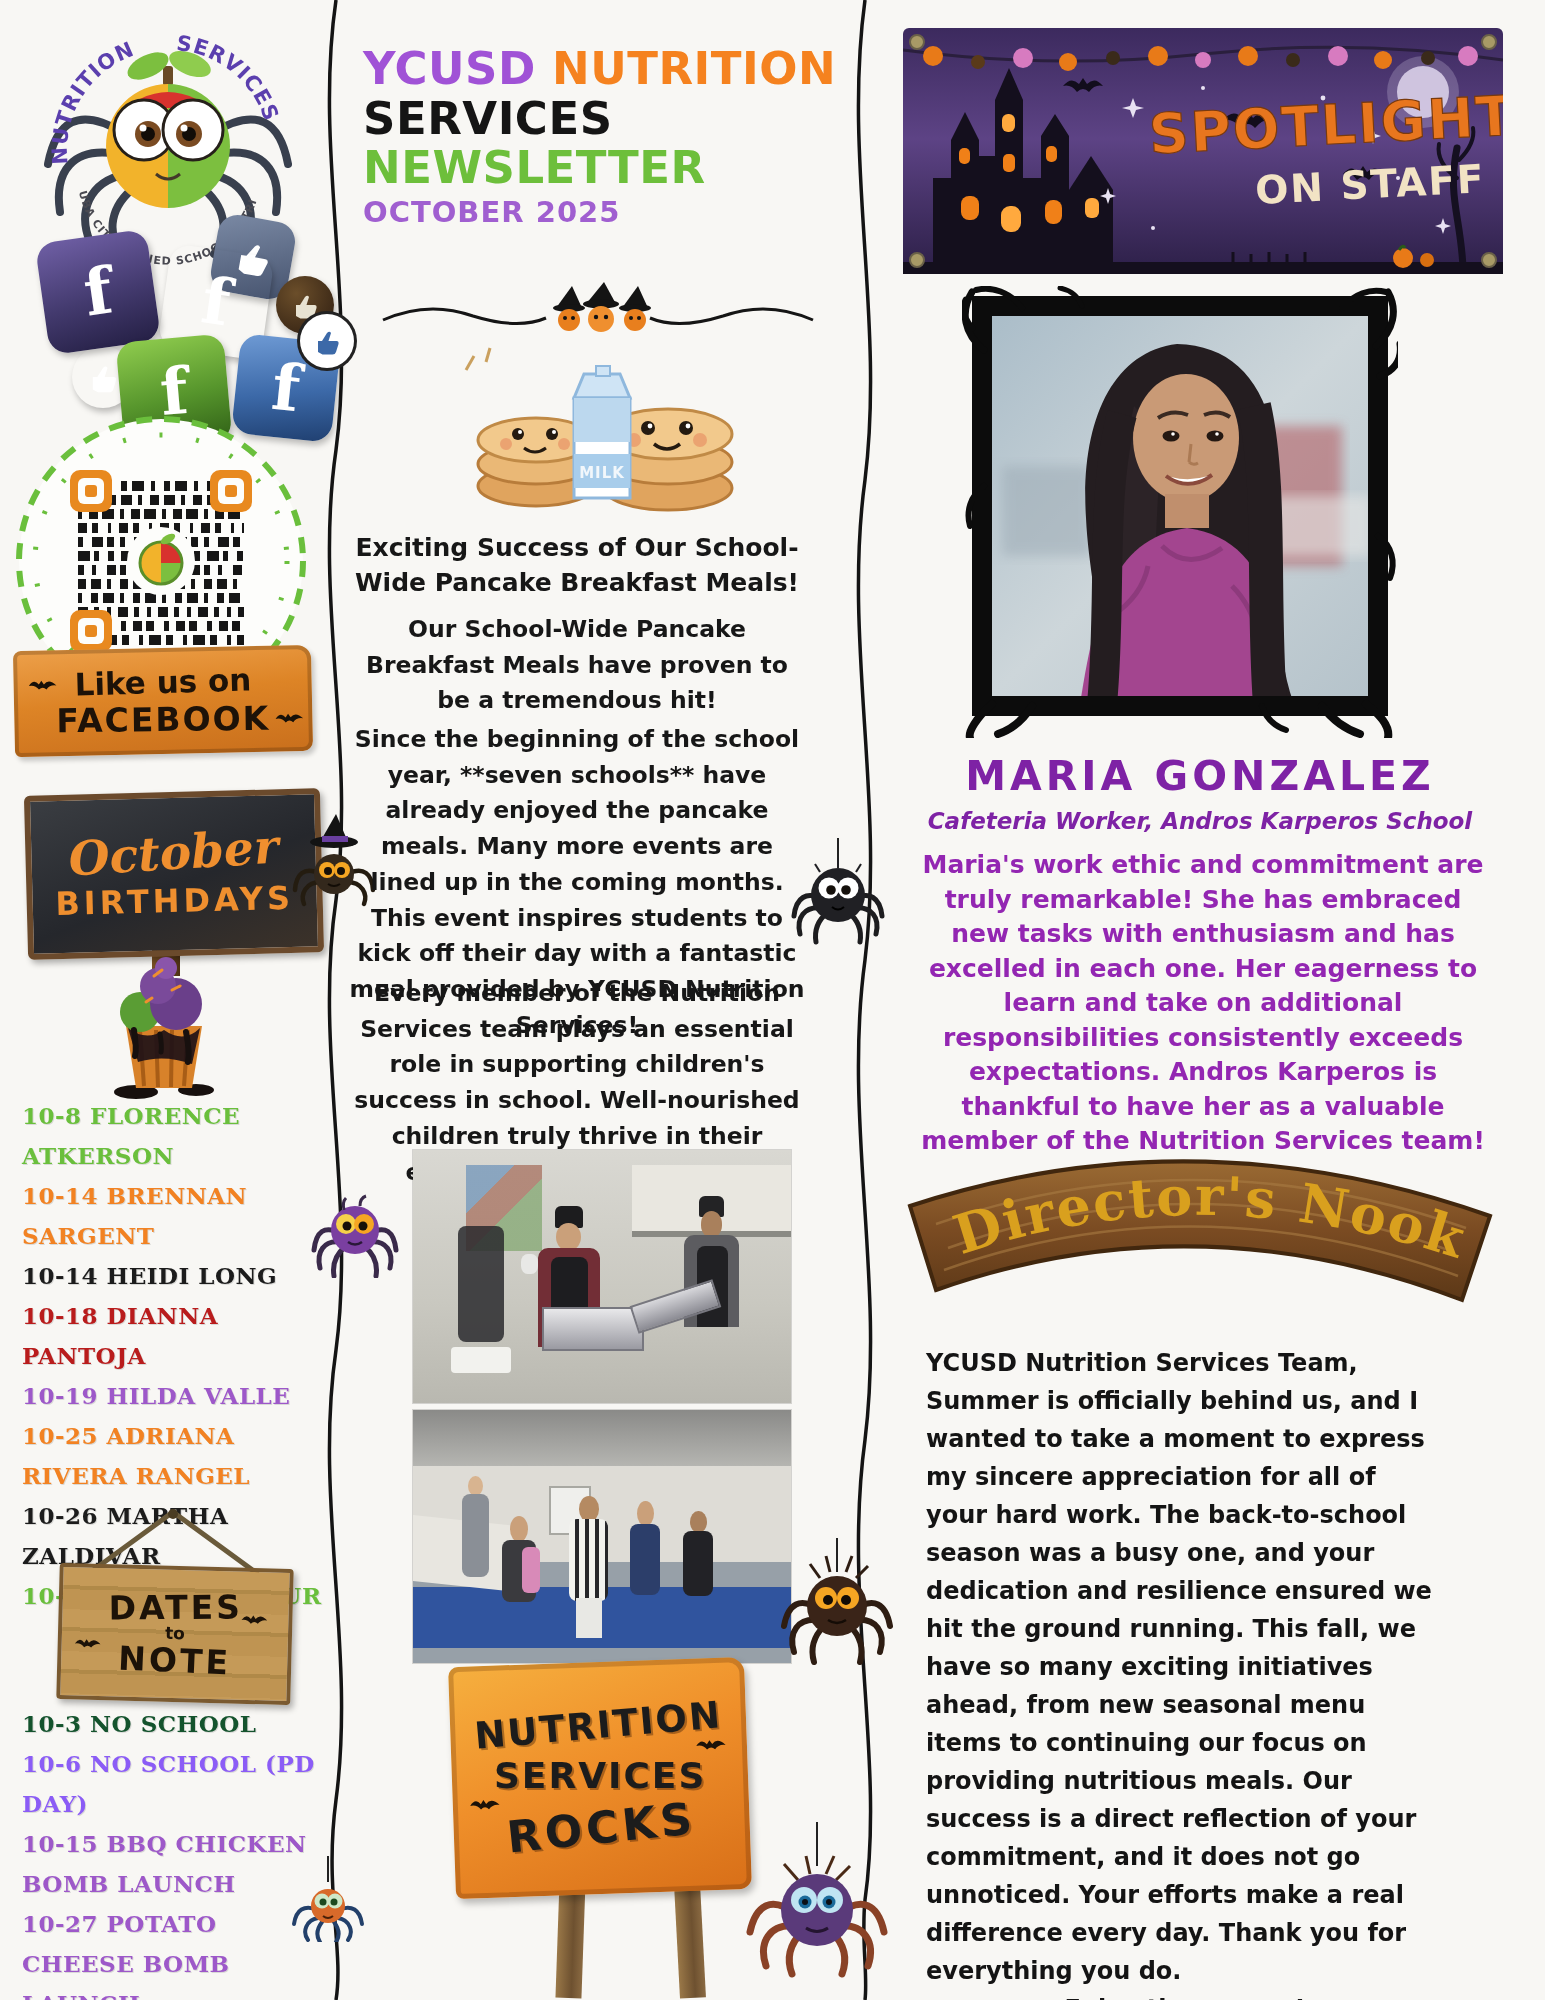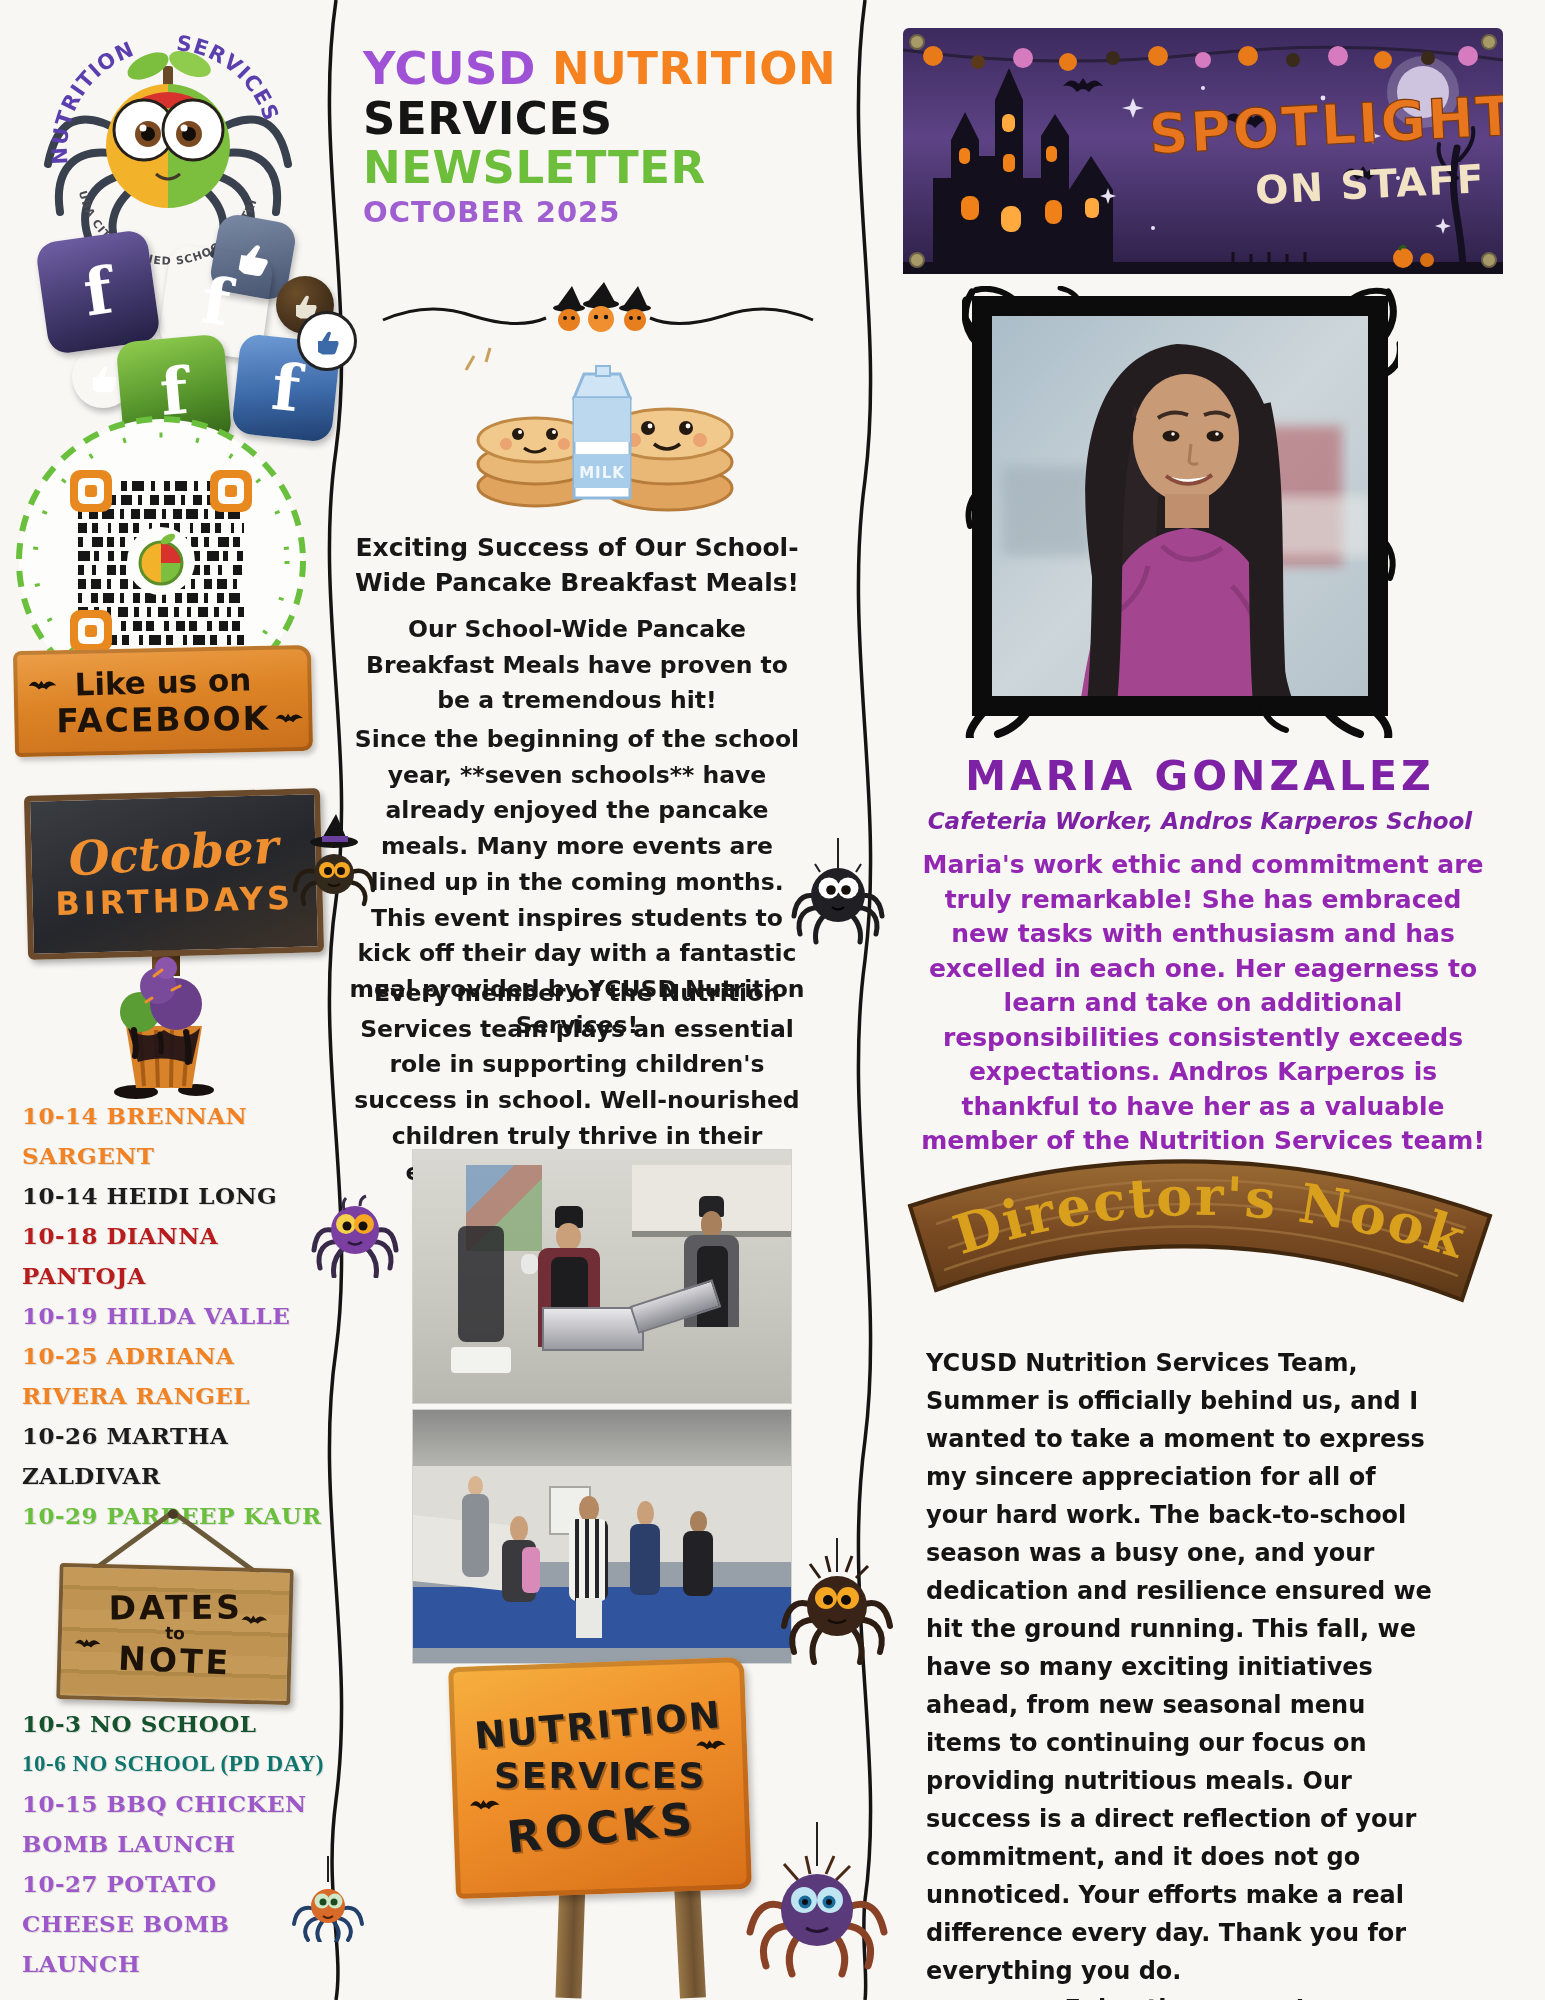--- a/index.html
+++ b/index.html
@@ -199,20 +199,21 @@
     <path d="M98,86 q4,20 2,30" stroke="#17100e" stroke-width="6" fill="none" stroke-linecap="round"></path>
     <path d="M72,88 q2,12 1,18" stroke="#17100e" stroke-width="5" fill="none" stroke-linecap="round"></path>
     <g stroke="#ef8f2f" stroke-width="3" stroke-linecap="round">
         <line x1="66" y1="30" x2="74" y2="24"></line>
         <line x1="84" y1="44" x2="92" y2="40"></line>
         <line x1="58" y1="56" x2="64" y2="52"></line>
       </g>
   </svg>
 
   <div class="abs" style="left:22px;top:1096px;width:306px;">
+    <div class="list-item" style="color: rgb(106, 191, 60);">10-8 FLORENCE ATKERSON</div>
     <div class="list-item" style="color: rgb(242, 130, 34);">10-14 BRENNAN SARGENT</div>
     <div class="list-item" style="color: rgb(28, 28, 28);">10-14 HEIDI LONG</div>
     <div class="list-item" style="color: #b91c1c;">10-18 DIANNA PANTOJA</div>
     <div class="list-item" style="color: rgb(157, 88, 201);">10-19 HILDA VALLE</div>
     <div class="list-item" style="color: rgb(242, 130, 34);">10-25 ADRIANA RIVERA RANGEL</div>
     <div class="list-item" style="color: rgb(28, 28, 28);">10-26 MARTHA ZALDIVAR</div>
     <div class="list-item" style="color: rgb(106, 191, 60);">10-29 PARDEEP KAUR</div>
   </div>
 
   <svg class="abs" style="left:60px;top:1508px" width="226" height="70" viewBox="0 0 226 70">
@@ -229,21 +230,21 @@
     <svg class="abs" style="left:12px;top:68px" width="28" height="14" viewBox="0 0 24 12">
         <path d="M1,7 Q5,1 9,6 L11,3 L13,6 Q17,1 23,7 Q18,6 15,10 Q12,7 9,10 Q6,6 1,7 Z" fill="#1c1208"></path>
       </svg>
     <svg class="abs" style="left:178px;top:40px" width="28" height="14" viewBox="0 0 24 12">
         <path d="M1,7 Q5,1 9,6 L11,3 L13,6 Q17,1 23,7 Q18,6 15,10 Q12,7 9,10 Q6,6 1,7 Z" fill="#1c1208"></path>
       </svg>
   </div>
 
   <div class="abs" style="left:22px;top:1704px;width:306px;">
     <div class="list-item" style="color: #14532d;">10-3 NO SCHOOL</div>
-    <div class="list-item" style="color: #0f766e; font-family: Liberation Serif, serif;">10-6 NO SCHOOL (PD DAY)</div>
+    <div class="list-item" style="color: #8b5cf6;">10-6 NO SCHOOL (PD DAY)</div>
     <div class="list-item" style="color: rgb(157, 88, 201);">10-15 BBQ CHICKEN BOMB LAUNCH</div>
     <div class="list-item" style="color: rgb(157, 88, 201);">10-27 POTATO CHEESE BOMB LAUNCH</div>
 
   </div>
 
   <svg class="abs" style="left:288px;top:1856px" width="80" height="86" viewBox="0 0 80 86">
     <line x1="40" y1="0" x2="40" y2="26" stroke="#222" stroke-width="2"></line>
     <g stroke="#23406a" stroke-width="4" fill="none" stroke-linecap="round">
       <path d="M30,54 C16,48 8,54 6,68"></path>
         <path d="M30,62 C18,64 14,76 20,84"></path>

